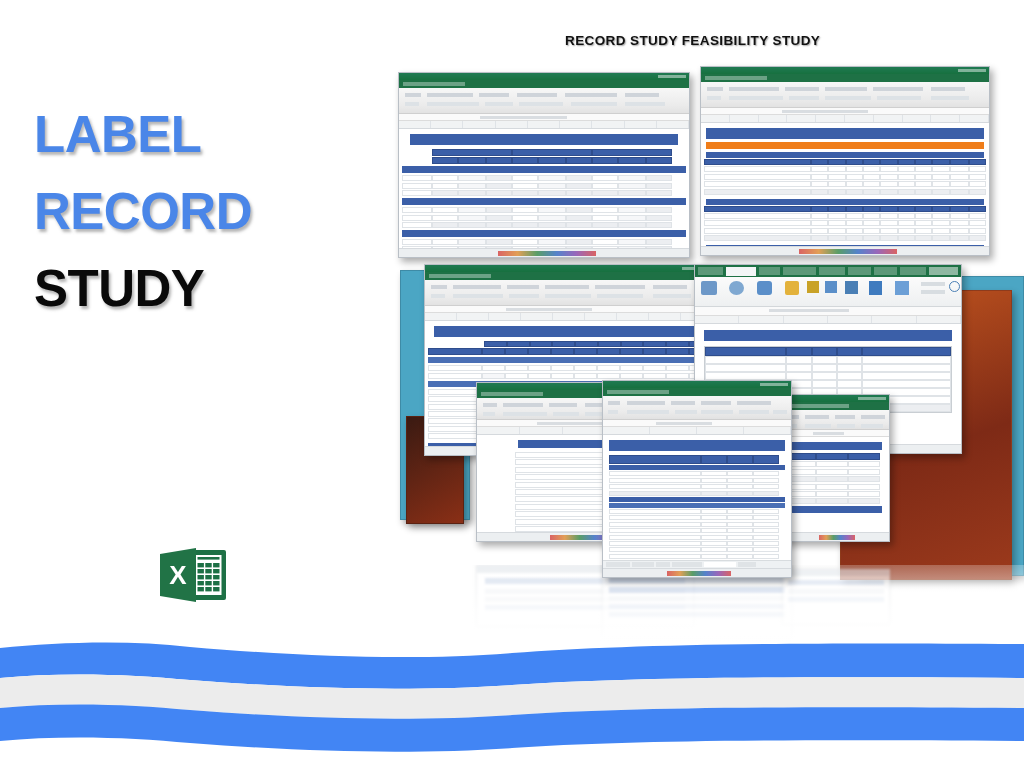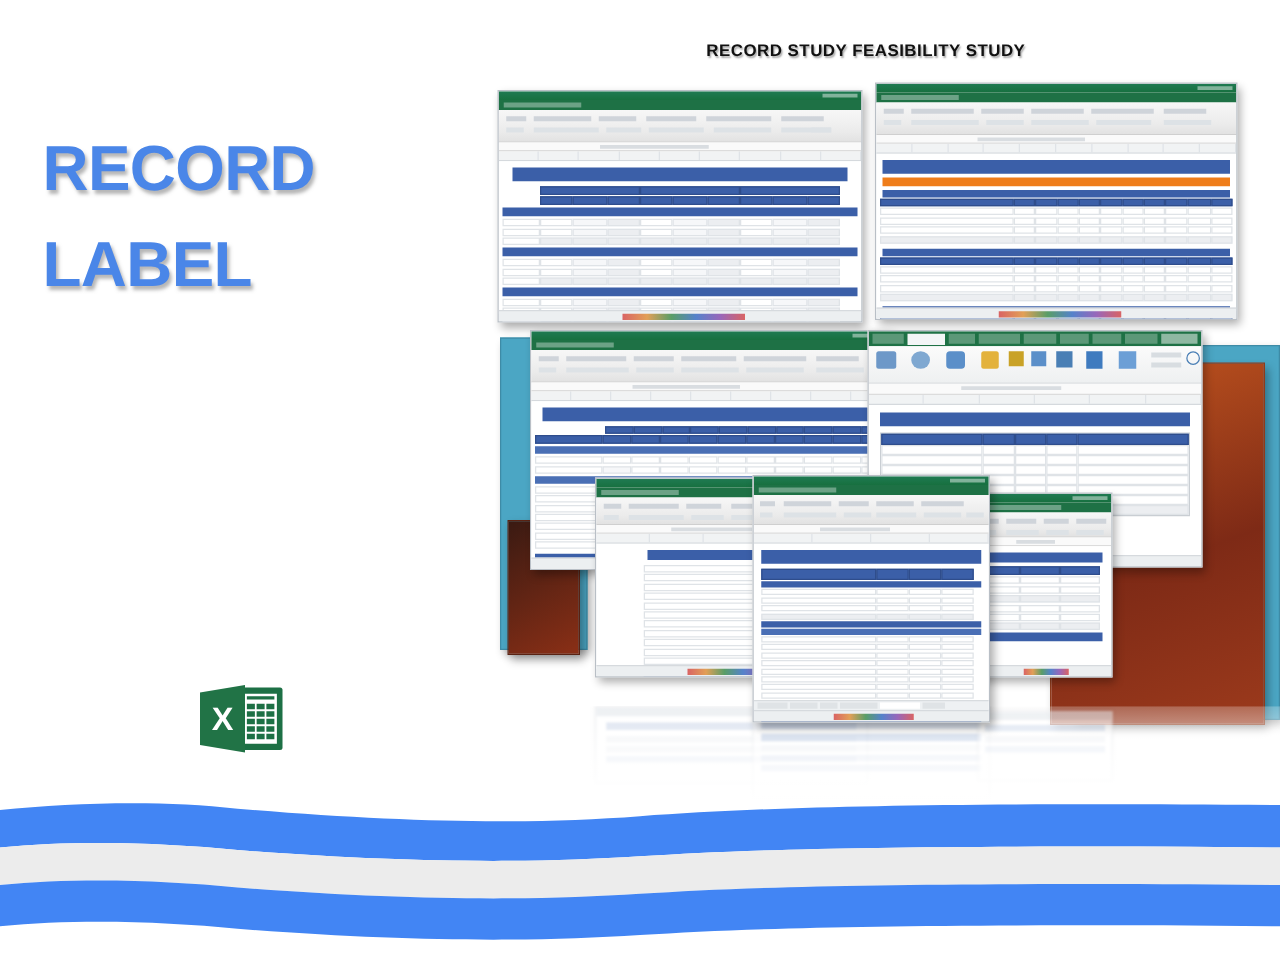--- a/index.html
+++ b/index.html
@@ -140,22 +140,23 @@
 </style>
 </head>
 <body>
 
 <div class="slide">
 
 
   <div class="hdr-title">RECORD STUDY FEASIBILITY STUDY</div>
 
   <div class="title-block">
+    <div class="title-line accent">LABEL</div>
     <div class="title-line accent">RECORD</div>
-    <div class="title-line accent">LABEL</div>
+    <div class="title-line dark">STUDY</div>
   </div>
 
 
   <div class="excel-icon">
     <svg width="70" height="58" viewBox="0 0 70 58" aria-hidden="true">
       <rect x="33" y="4" width="35" height="50" rx="2" fill="#1d7045"></rect>
       <rect x="37.5" y="9" width="26" height="40" fill="#ffffff"></rect>
       <g fill="#1d7045">
         <rect x="39.5" y="11" width="22" height="2.6"></rect>
         <rect x="39.5" y="17" width="6.4" height="4.4"></rect>

